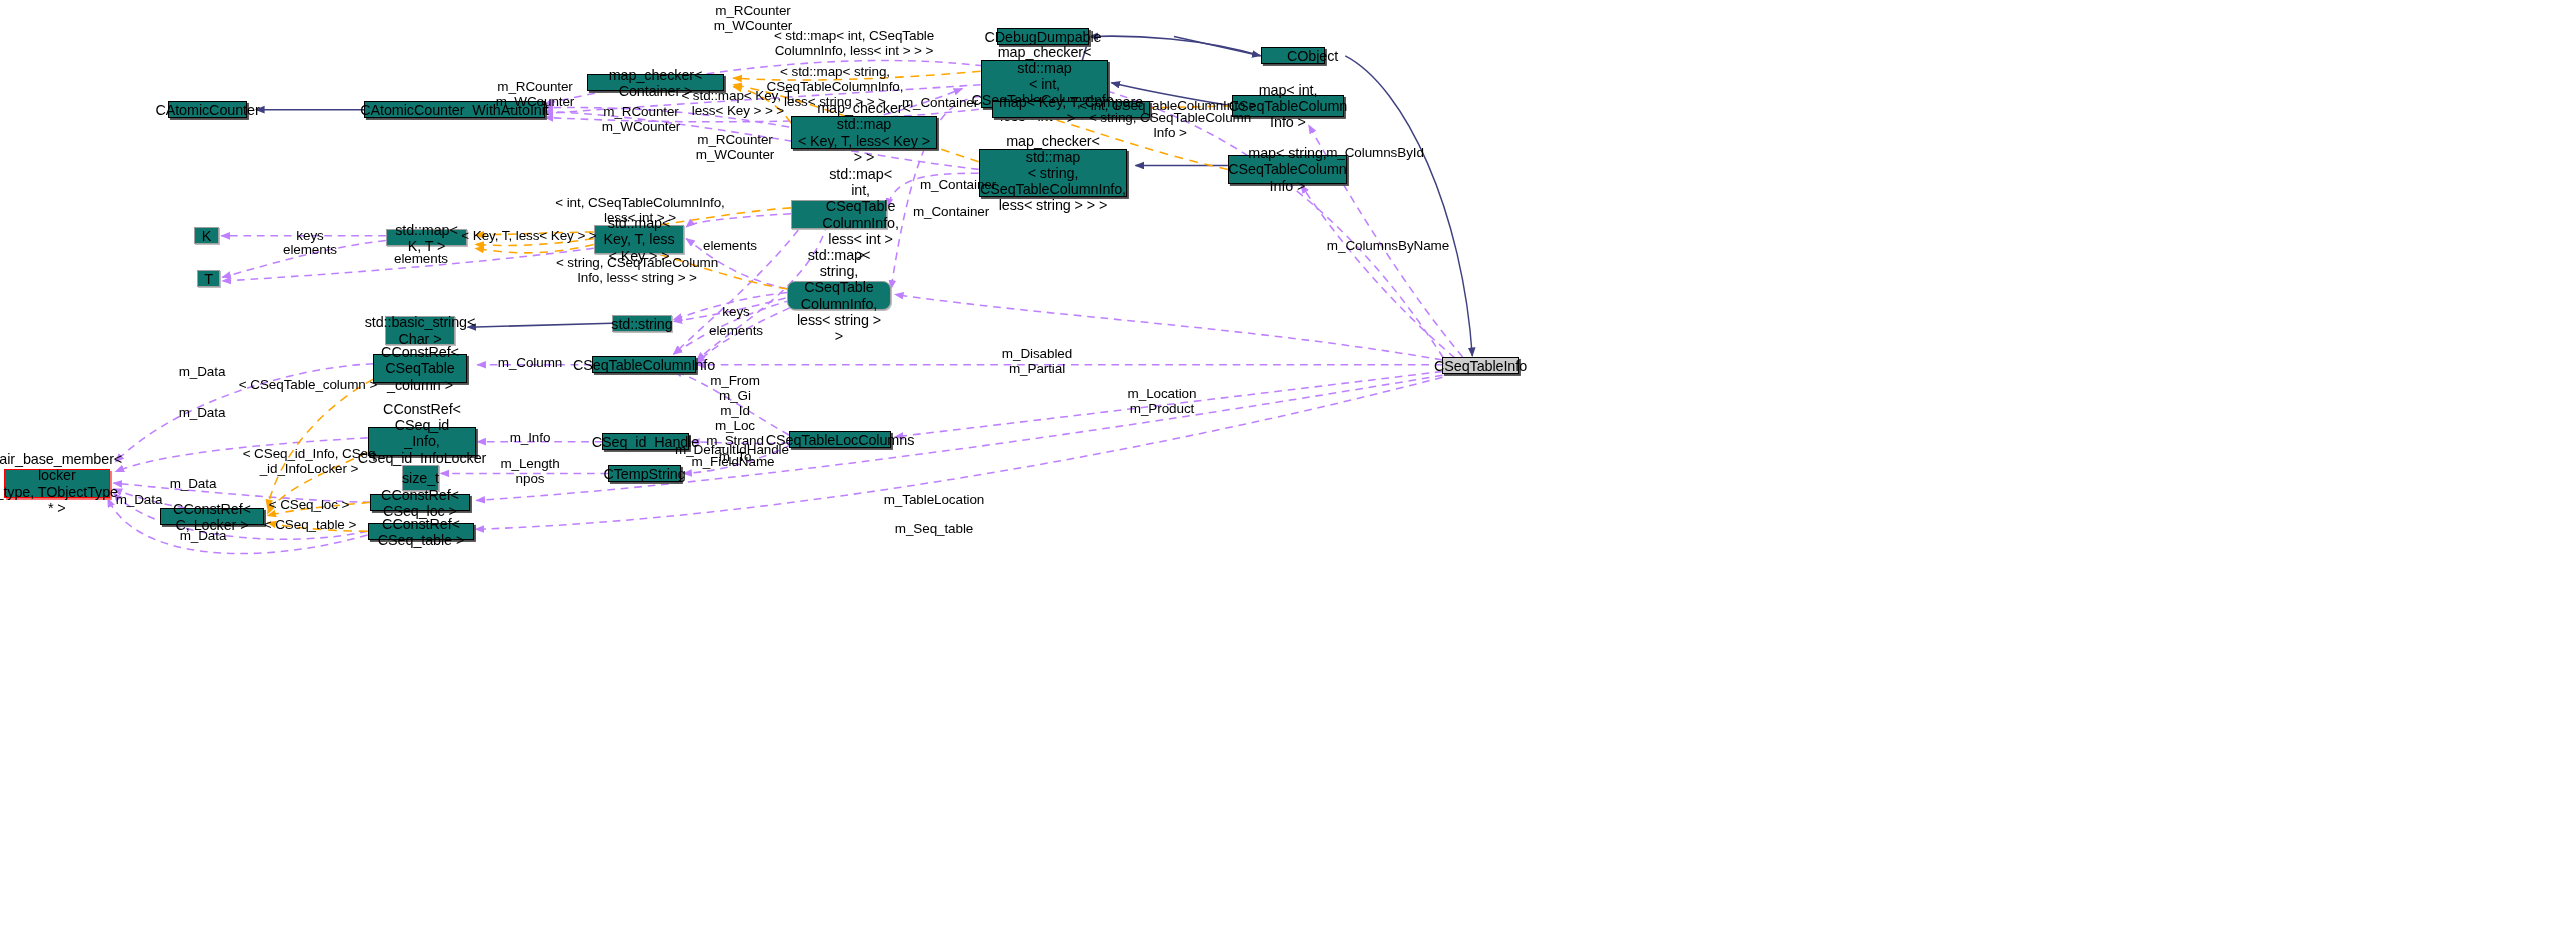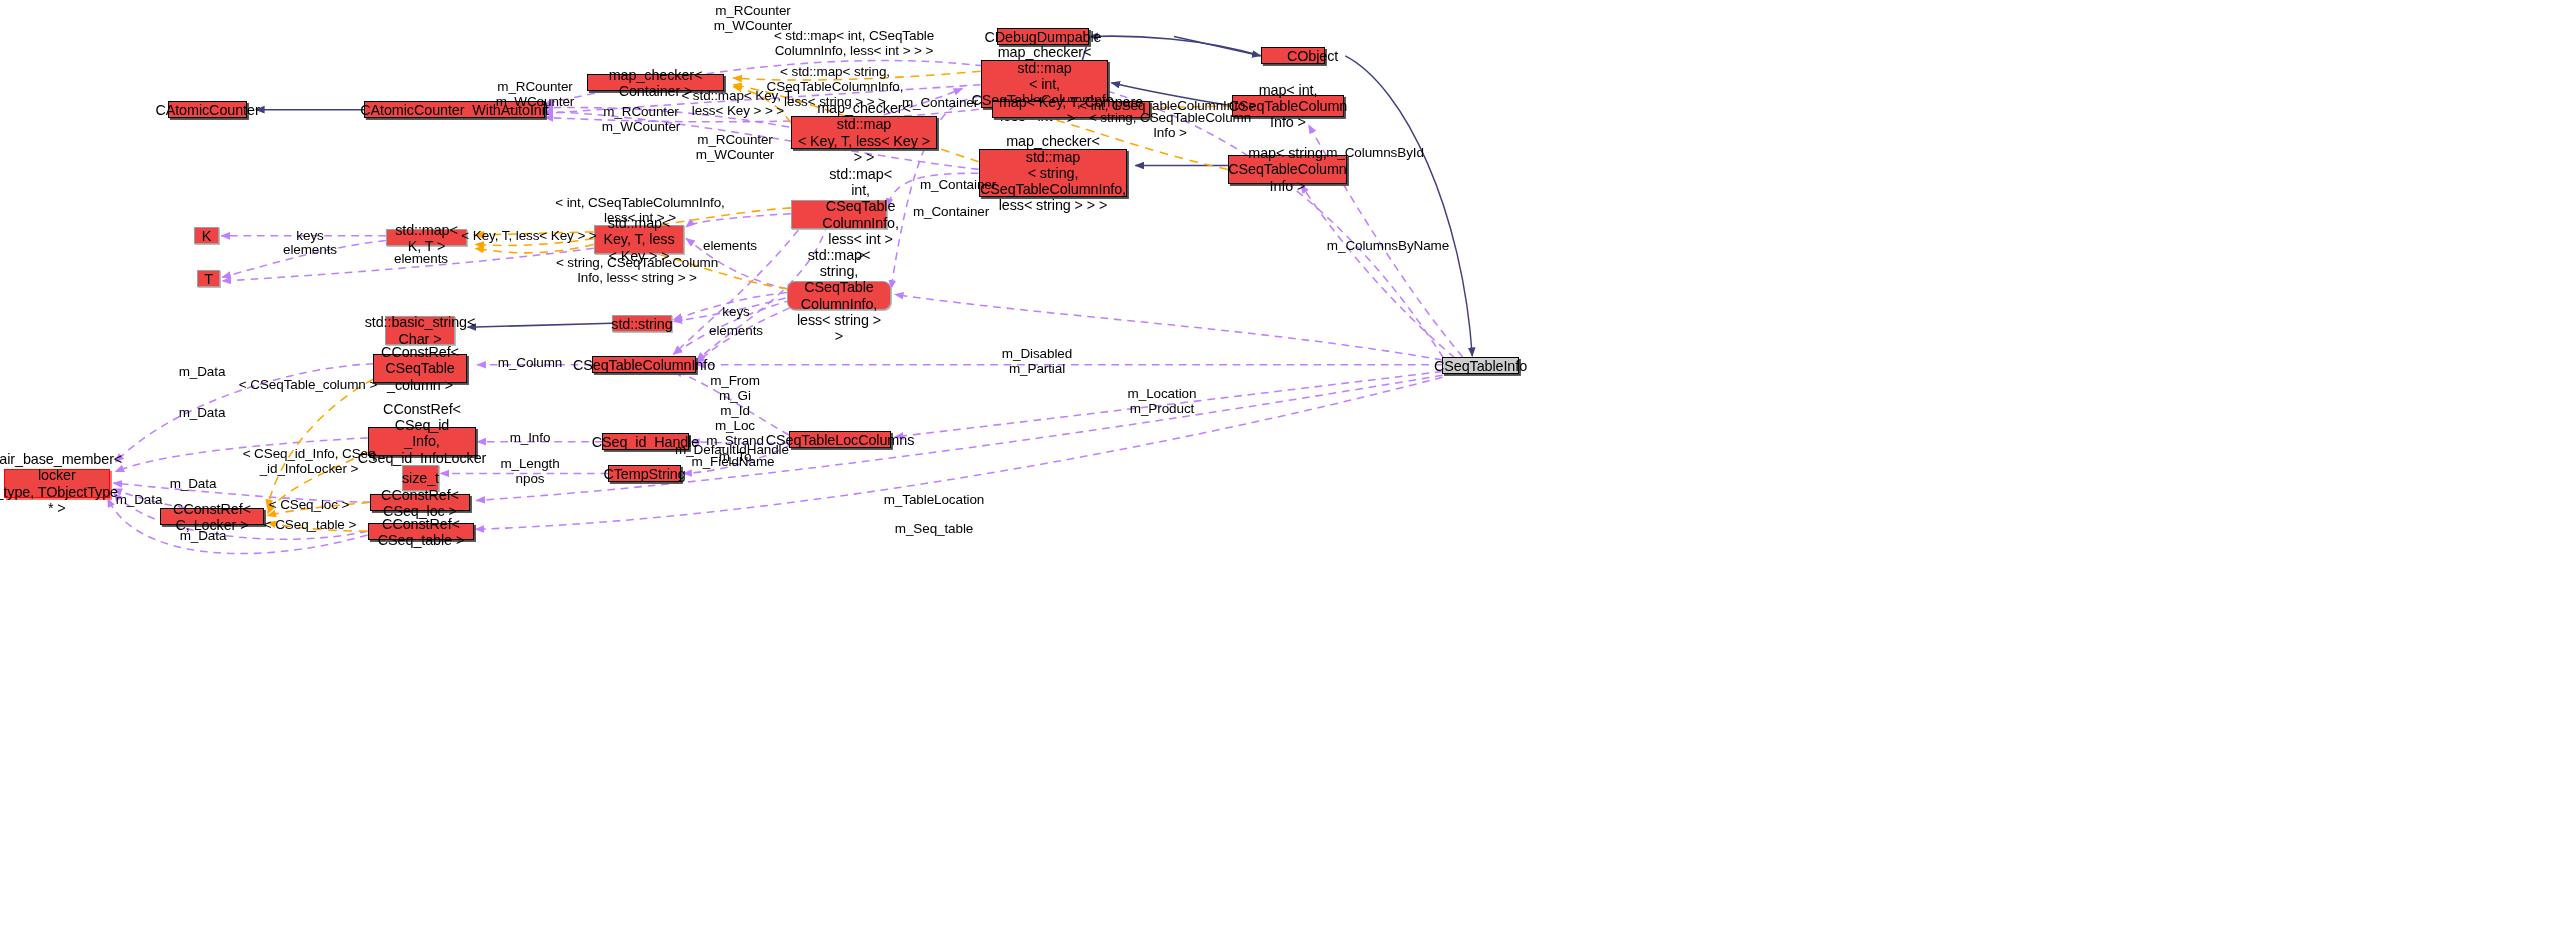--- a/index.html
+++ b/index.html
@@ -11,21 +11,21 @@
     font-family:"Liberation Sans","DejaVu Sans",sans-serif;
     overflow:hidden;
   }
   svg.edges{position:absolute;left:0;top:0;width:2576px;height:945px;pointer-events:none;}
 
   .node{
     position:absolute;
     box-sizing:border-box;
     display:flex;align-items:center;justify-content:center;
     text-align:center;
-    background:#ef4444;
+    background:#0f766e;
     border:1px solid #000000;
     color:#000000;
     font-size:14.4px;
     line-height:1.12;
     white-space:pre-line;
     padding:1.9px 4.8px;
     letter-spacing:-0.1px;
   }
   
   .node.shadow{ box-shadow:1.9px 1.9px 0 0 #4d4d4d; }

